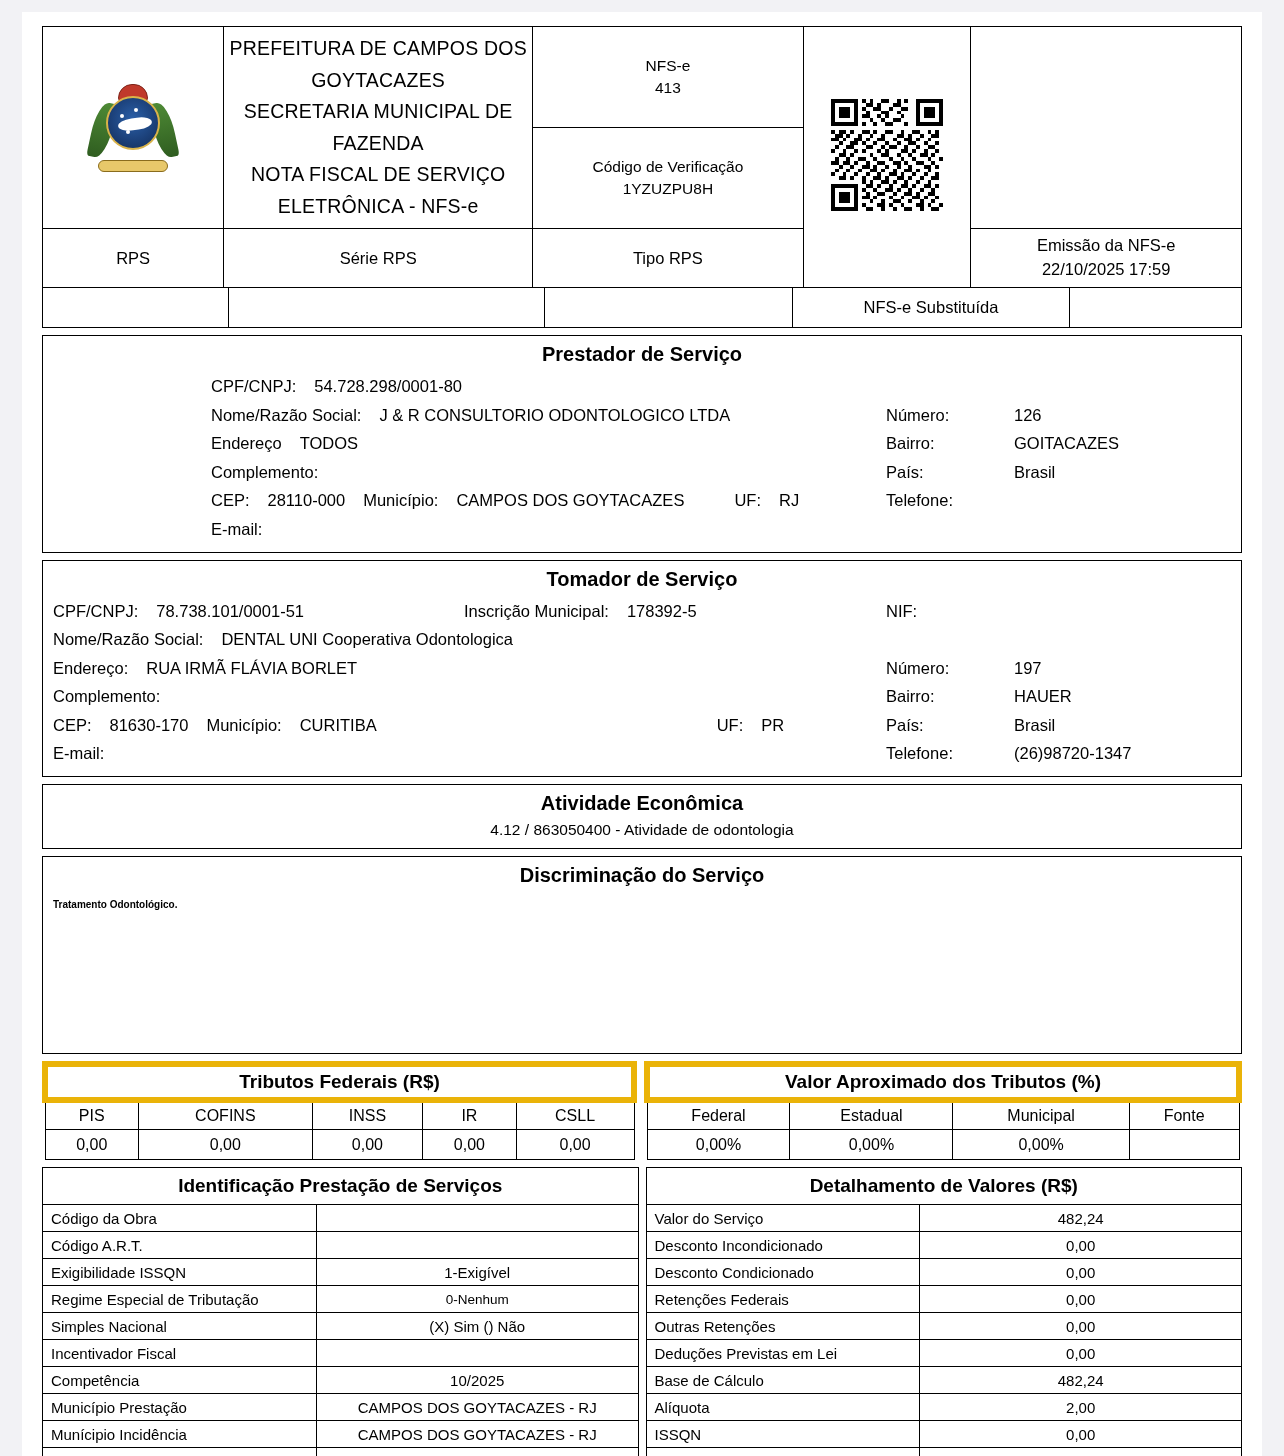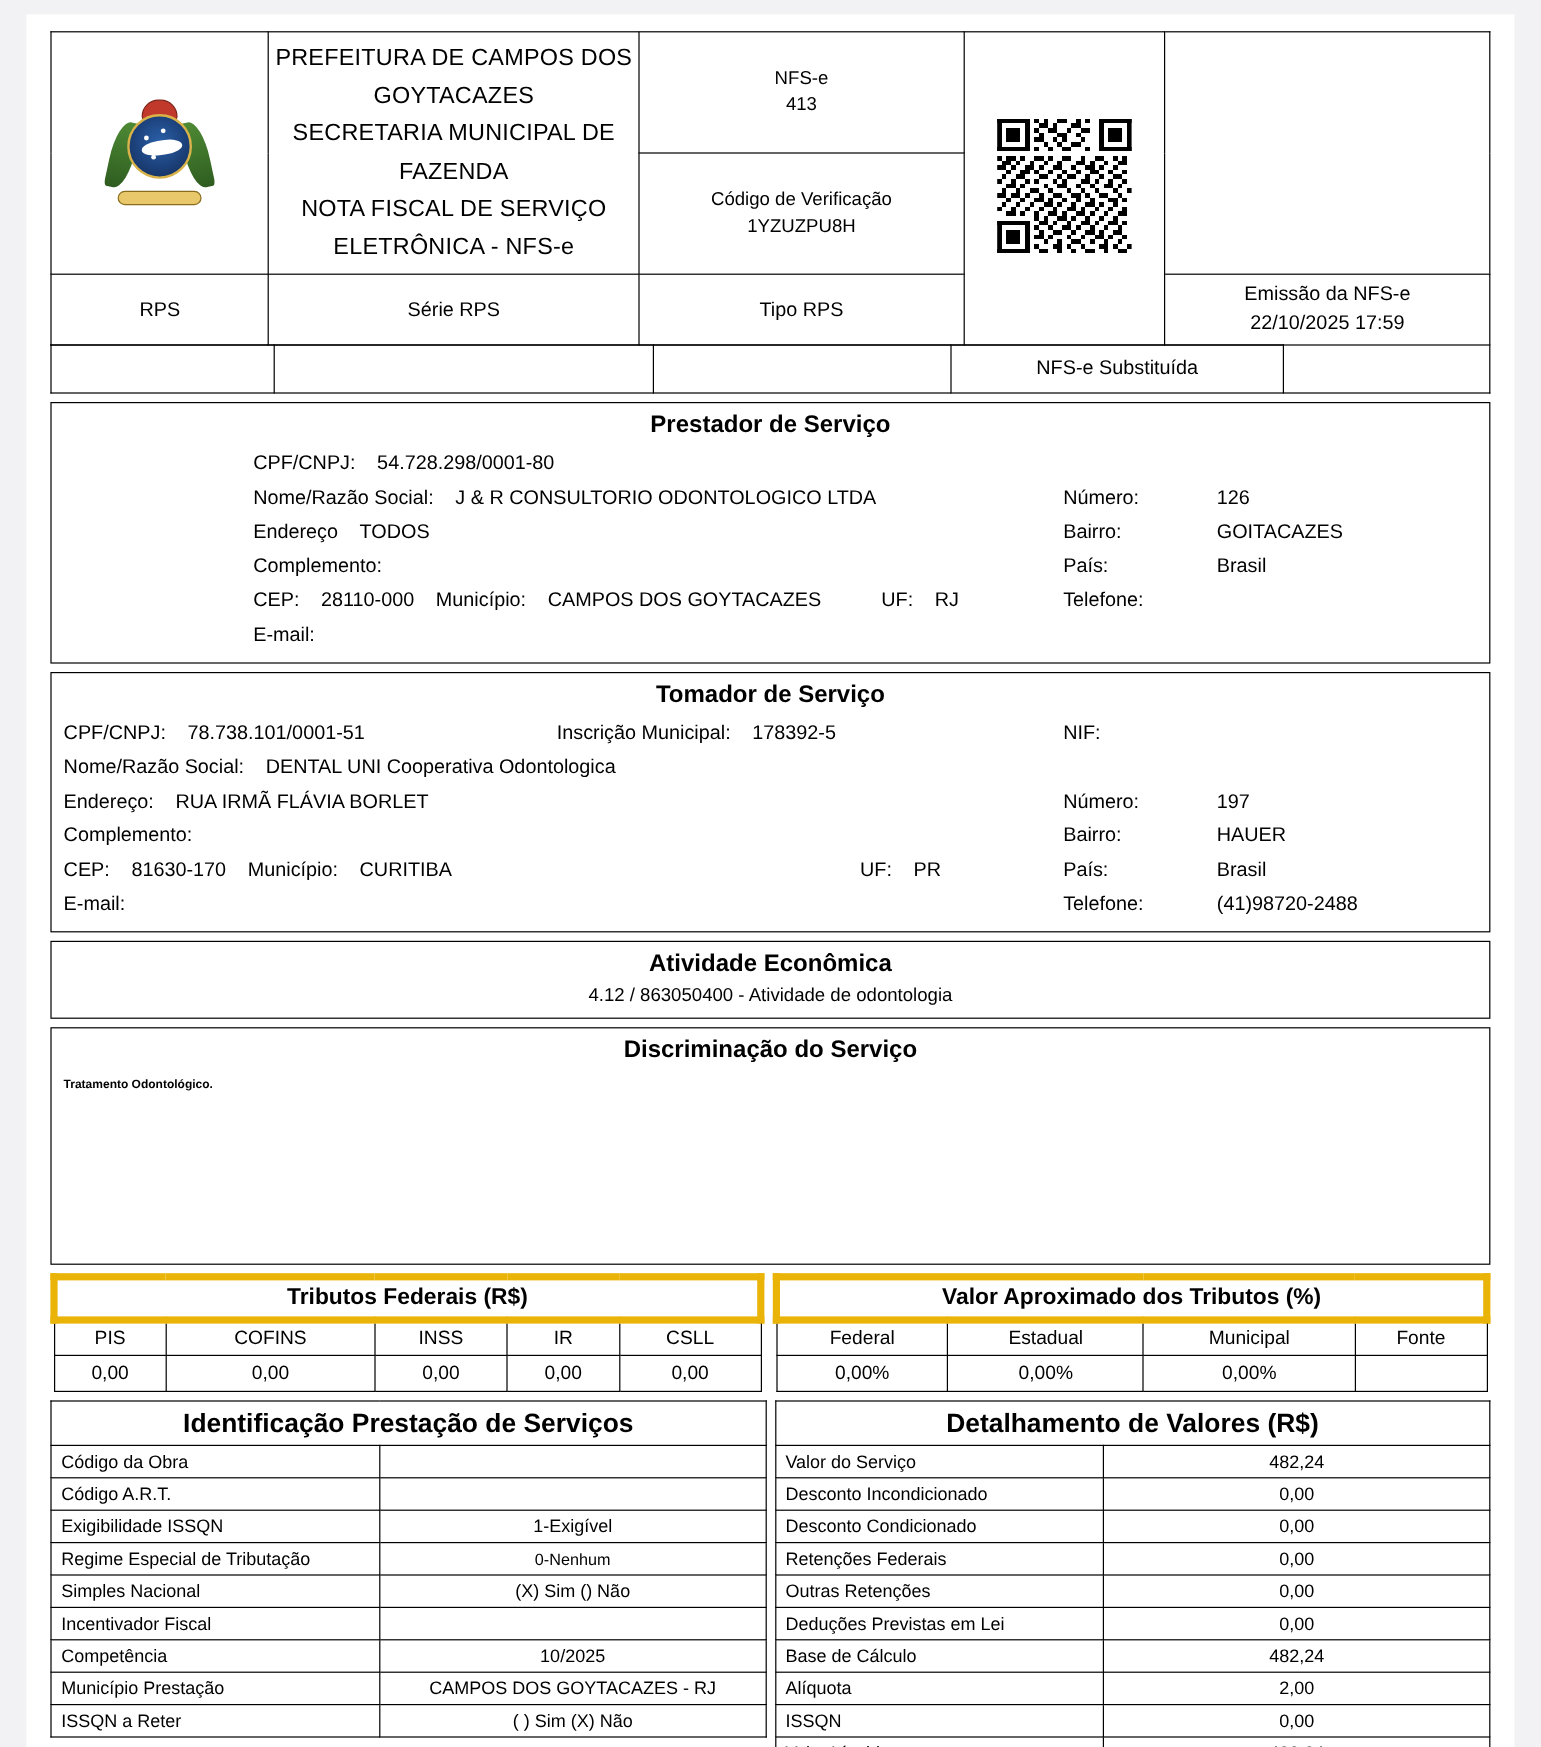--- a/index.html
+++ b/index.html
@@ -85,21 +85,21 @@
   .trib-wrap > table { flex: 1 1 0; }
   .trib-wrap table.t-left { flex: 0 0 595px; }
   .trib th, .trib td { border: 1px solid #000; text-align: center; font-size: 16px; height: 30px; }
   .trib .hdr-title { font-weight: bold; font-size: 19px; height: 36px; border: 6px solid #eab308; }
 
   
   .two-col { display: flex; gap: 7px; }
   .two-col > div { flex: 1 1 0; }
   .tbl2 { width: 100%; border: 1px solid #000; border-collapse: collapse; }
   .tbl2 td { border: 1px solid #000; font-size: 15px; height: 27px; padding: 0 8px; }
-  .tbl2 .hdr-title { font-weight: bold; font-size: 22px; height: 37px; text-align: center; margin-top: 48px; }
+  .tbl2 .hdr-title { font-weight: bold; font-size: 19px; height: 37px; text-align: center; margin-top: 48px; }
   .tbl2 td.k { width: 46%; }
   .tbl2 td.val { text-align: center; }
   .tbl2 .small { font-size: 13.5px; }
 </style>
 </head>
 <body>
 
 <div class="page">
 
   <table class="hdr">
@@ -416,21 +416,21 @@
           <div class="kv"><span class="k">Complemento:</span><span class="val"></span></div>
           <div class="kv"><span class="k">CEP:</span><span class="val">81630-170</span><span class="val">Município:</span><span class="val">CURITIBA</span><span class="val" style="padding-left:340px">UF:</span><span class="val">PR</span></div>
           <div class="kv"><span class="k">E-mail:</span><span class="val"></span></div>
         </div>
         <div class="col-r">
           <div class="kv"><span class="k" style="width:110px">NIF:</span><span class="val"></span></div>
           <div class="kv">&nbsp;</div>
           <div class="kv"><span class="k" style="width:110px">Número:</span><span class="val">197</span></div>
           <div class="kv"><span class="k" style="width:110px">Bairro:</span><span class="val">HAUER</span></div>
           <div class="kv"><span class="k" style="width:110px">País:</span><span class="val">Brasil</span></div>
-          <div class="kv"><span class="k" style="width:110px">Telefone:</span><span class="val">(41)98720-2488</span></div>
+          <div class="kv"><span class="k" style="width:110px">Telefone:</span><span class="val">(26)98720-1347</span></div>
         </div>
       </div>
     </div>
   </div>
 
   <div class="blk mt">
     <div class="sec-title">Atividade Econômica</div>
     <div class="ativ-line">4.12 / 863050400 - Atividade de odontologia</div>
   </div>
 
@@ -515,20 +515,24 @@
             </tr>
         <tr>
               <td class="k">Competência</td>
               <td class="val">10/2025</td>
             </tr>
         <tr>
               <td class="k">Município Prestação</td>
               <td class="val">CAMPOS DOS GOYTACAZES - RJ</td>
             </tr>
         <tr>
+              <td class="k">Munícipio Incidência</td>
+              <td class="val">CAMPOS DOS GOYTACAZES - RJ</td>
+            </tr>
+        <tr>
               <td class="k">ISSQN a Reter</td>
               <td class="val">( ) Sim (X) Não</td>
             </tr>
       </tbody>
         </table>
     </div>
     <div>
       <table class="tbl2">
         <tbody>
             <tr>

